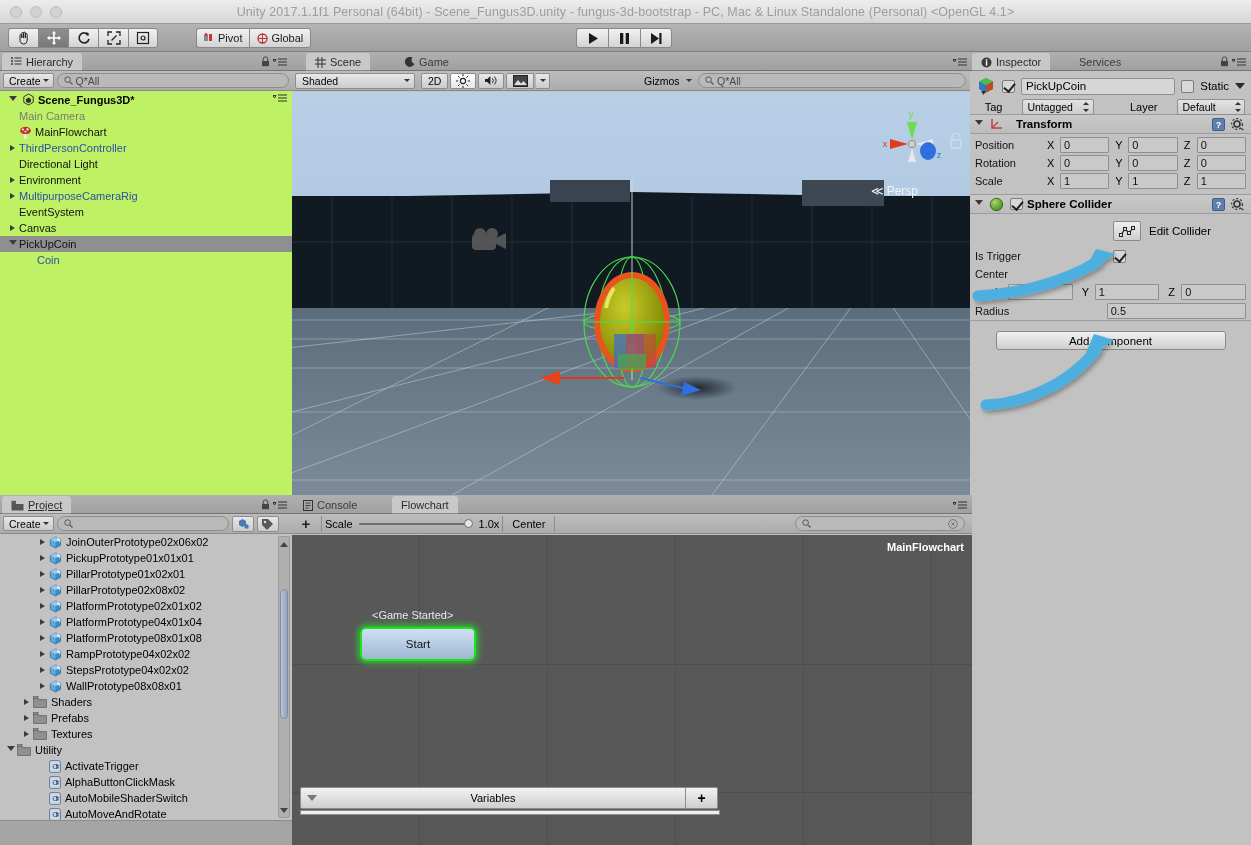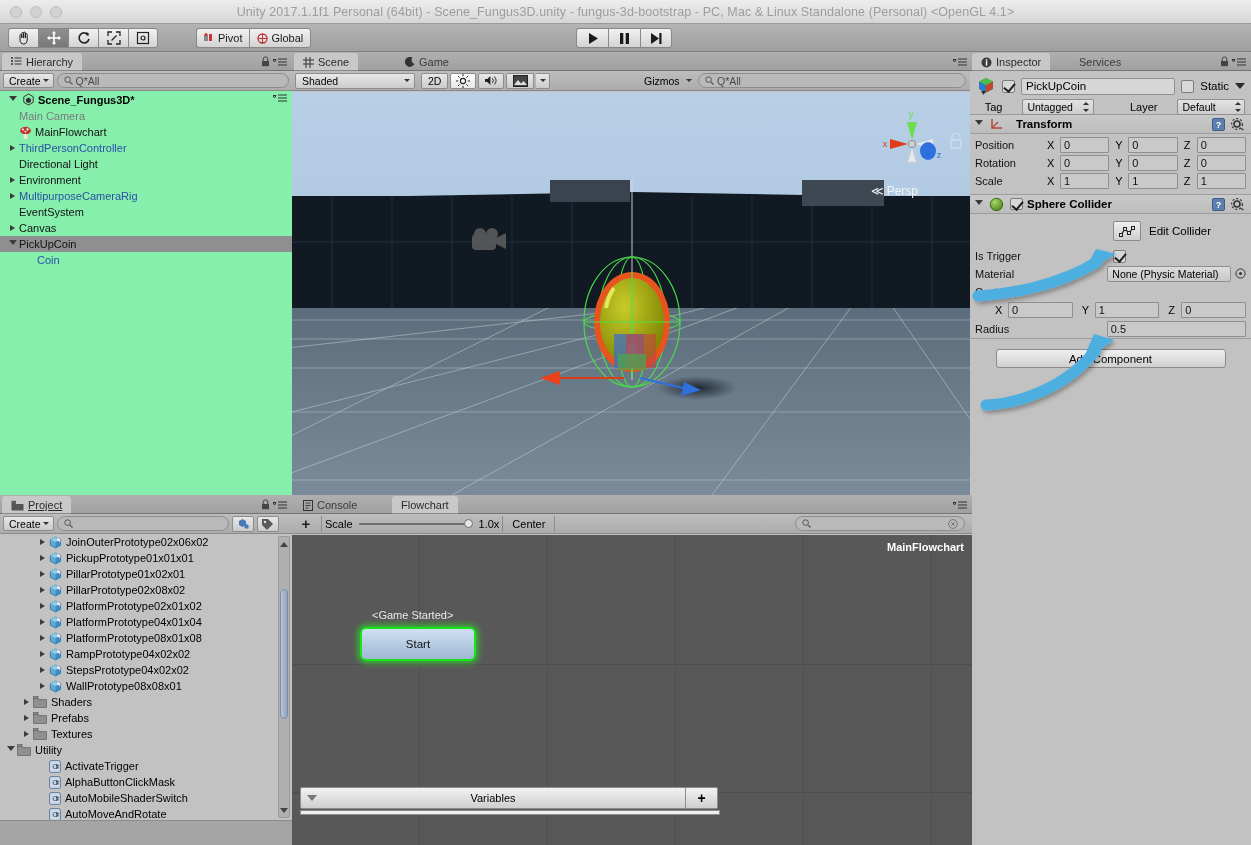--- a/index.html
+++ b/index.html
@@ -92,21 +92,21 @@
   }
   .searchfield{
     flex:1; height:15px; border-radius:8px;
     background:#b9b9b9; border:1px solid #8d8d8d;
     display:flex; align-items:center; padding:0 6px; gap:3px;
     font-size:10.5px; color:#4a4a4a;
   }
 
   
   #hierarchy { left:0; top:52px; width:292px; height:443px; background:#c2c2c2; }
-  .hier-body{ position:absolute; left:0; top:39px; right:0; bottom:0; background:#86efac; overflow:hidden;}
+  .hier-body{ position:absolute; left:0; top:39px; right:0; bottom:0; background:#bef264; overflow:hidden;}
   .scene-row{
     height:17px; display:flex; align-items:center; gap:3px;
     padding-left:6px; font-weight:bold; font-size:11px; position:relative;
   }
   .hrow{
     height:16px; display:flex; align-items:center; font-size:11px; position:relative;
   }
   .hrow.sel{ background:#8f8f8f; }
   .tri{ width:0;height:0;border-left:5px solid #3c3c3c;border-top:3.5px solid transparent;border-bottom:3.5px solid transparent; }
   .tri.open{ border-left:4px solid transparent;border-right:4px solid transparent;border-top:5px solid #3c3c3c; }
@@ -484,21 +484,21 @@
             <span style="display:inline-block;width:24px"></span>
             <span class="tri-slot"></span>
             <span class="hname prefab">Coin</span>
           </div>
         </div>
     </div>
   </div>
 
   <div class="panel" id="sceneview">
     <div class="tabstrip">
-      <div class="tab active" style="left:2px;">
+      <div class="tab active" style="left:14px;">
         <svg width="11" height="11" viewBox="0 0 11 11">
             <path d="M3 0v11M7 0v11M0 3h11M0 7h11" stroke="#333" stroke-width="1"></path>
           </svg>
         <span>Scene</span>
       </div>
       <div class="tab inactive" style="left:104px;">
         <svg width="10" height="10" viewBox="0 0 10 10">
             <path d="M7.5 0.6A5 5 0 1 0 9.4 7 4 4 0 0 1 7.5 0.6z" fill="#333"></path>
           </svg>
         <span>Game</span>
@@ -861,33 +861,20 @@
           </div>
           <span style="font-size:11.5px">Edit Collider</span>
         </div>
 
         <div class="frow">
           <span class="flabel">Is Trigger</span>
           <div style="width:66px"></div>
           <div class="cb checked"></div>
         </div>
 
-        <div class="frow">
-          <span class="flabel">Material</span>
-          <div style="width:61px"></div>
-          <div class="objfield" style="width:125px">
-            <span>None (Physic Material)</span>
-          </div>
-          <span style="margin-left:4px">
-            <svg width="11" height="11" viewBox="0 0 11 11">
-                <circle cx="5.5" cy="5.5" r="4.6" fill="none" stroke="#333" stroke-width="1"></circle>
-                <circle cx="5.5" cy="5.5" r="1.5" fill="#333"></circle>
-              </svg>
-          </span>
-        </div>
 
         <div class="frow">
           <span class="flabel">Center</span>
         </div>
         <div class="frow" style="padding-left:20px">
           <span class="axis">X</span>
           <div class="numfield" style="width:66px">
               <span>0</span>
             </div>
           <span class="axis" style="margin-left:9px">Y</span>

